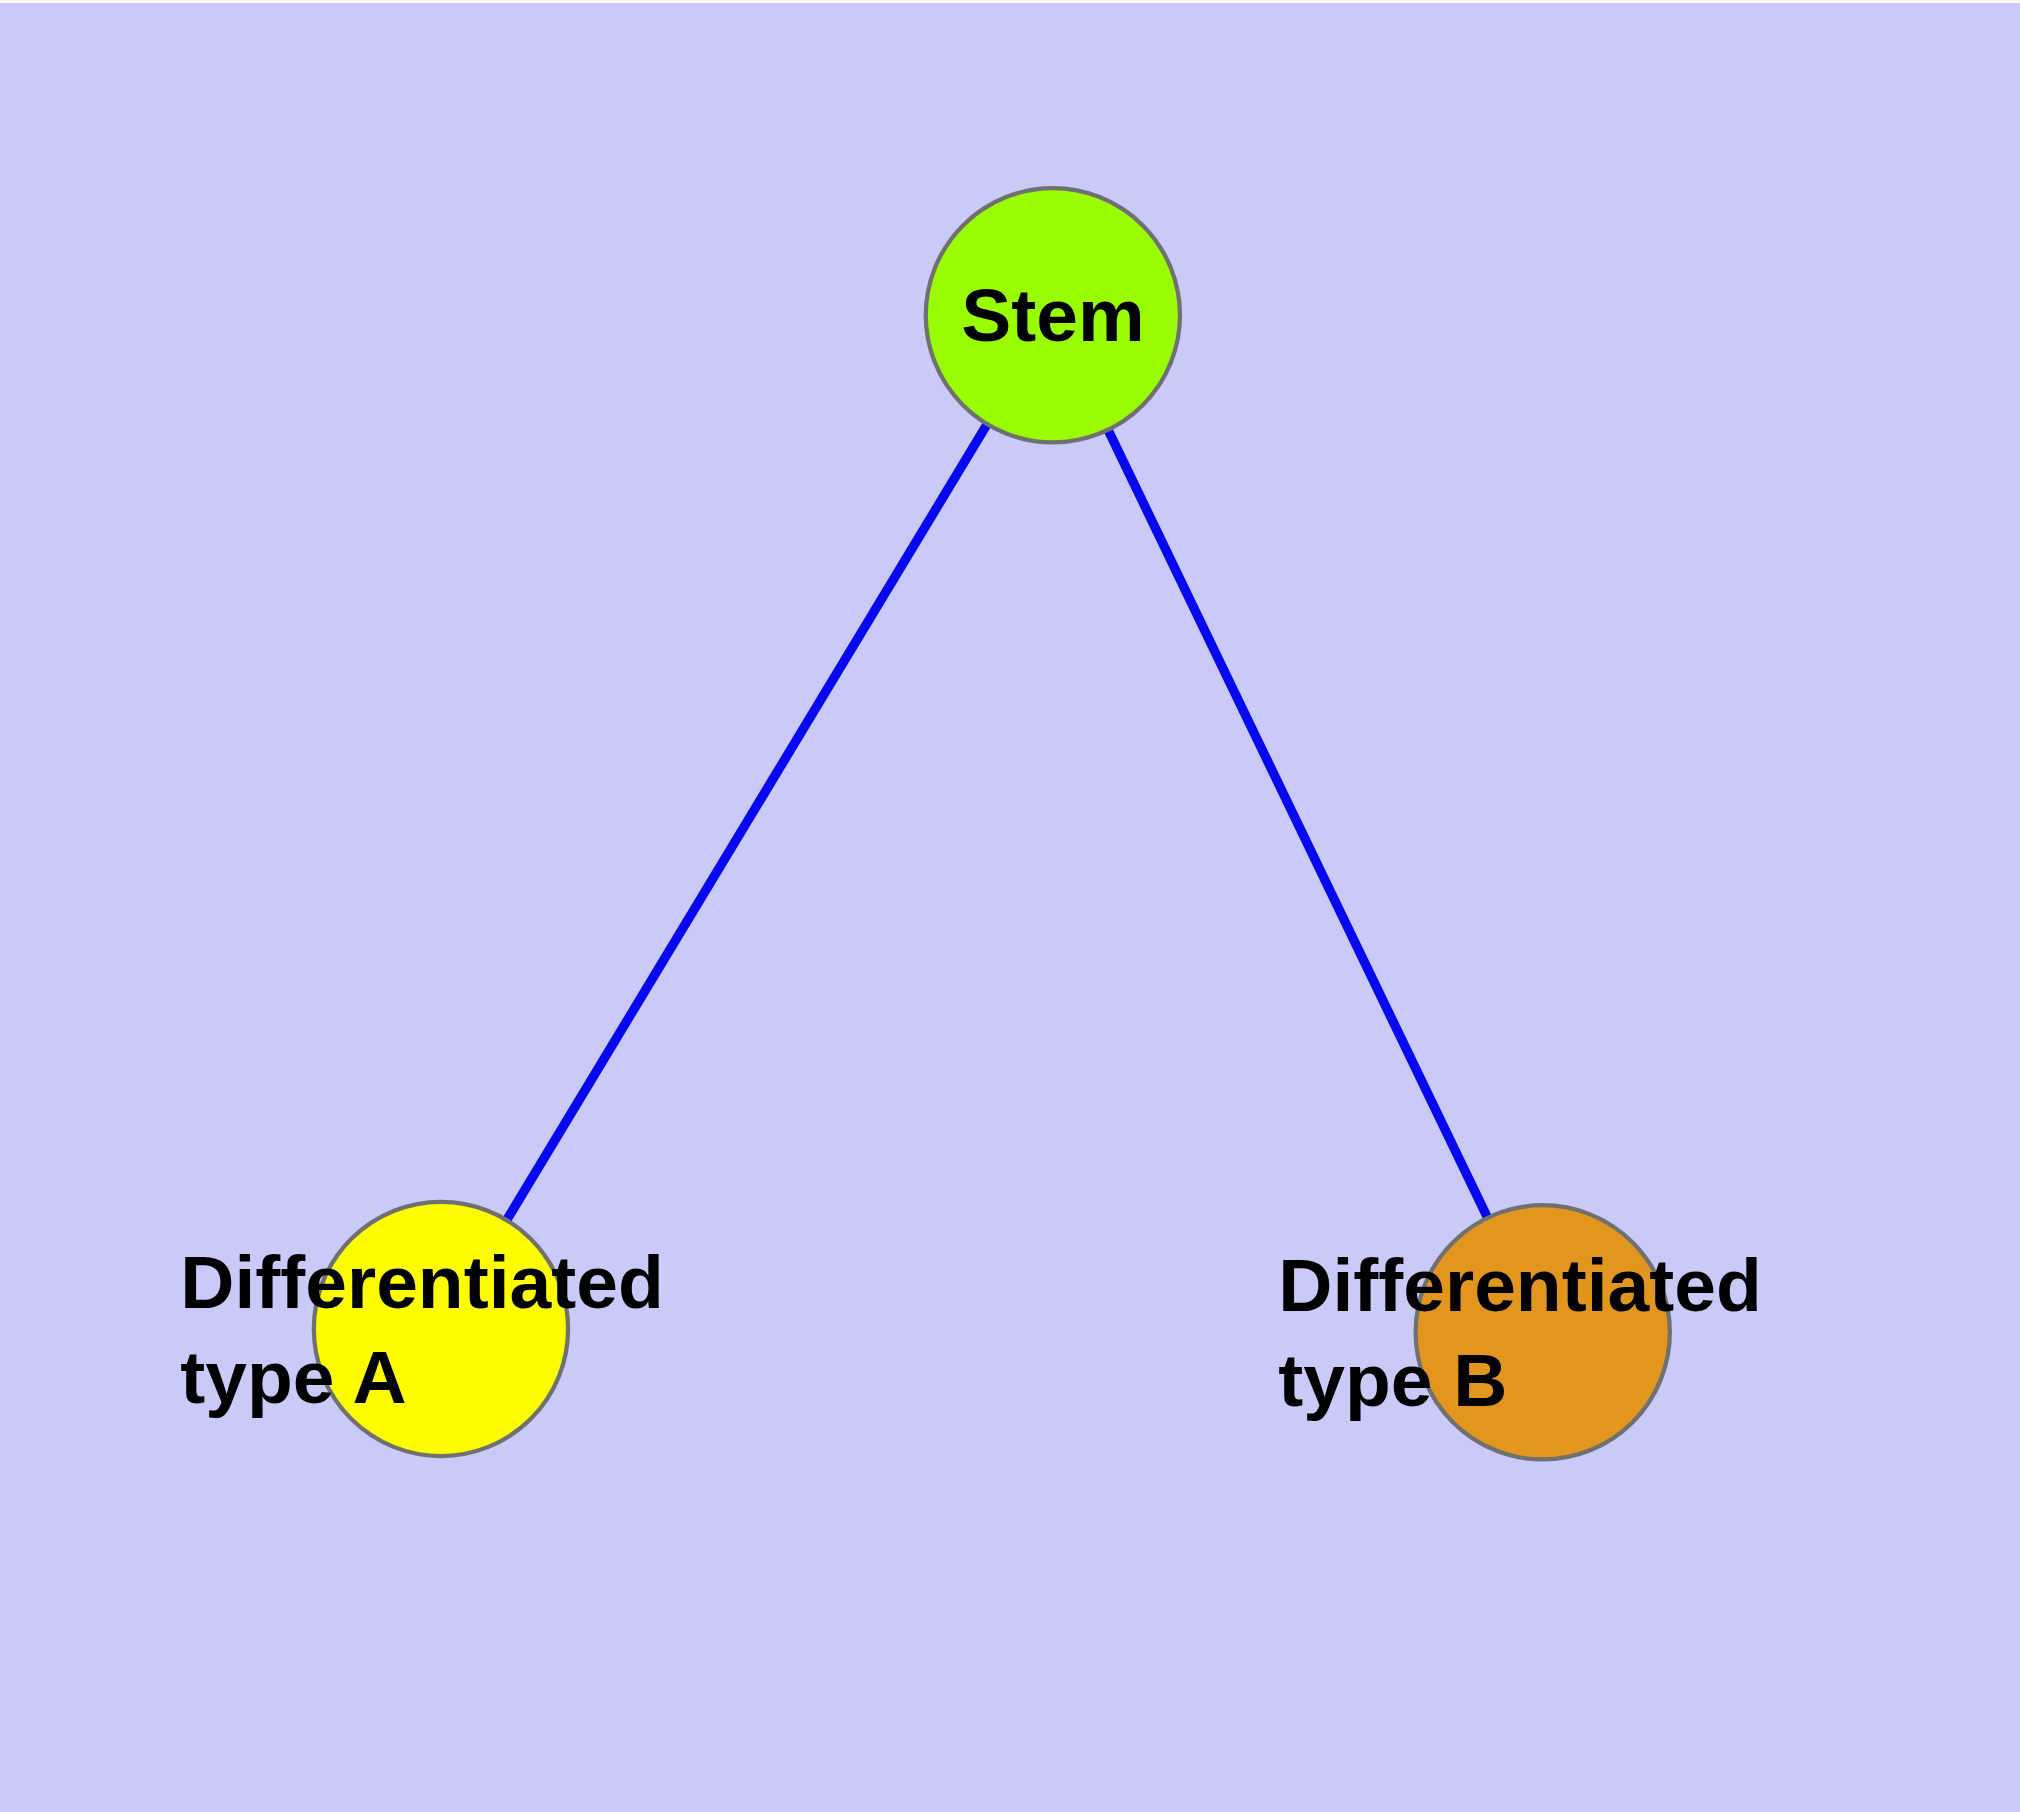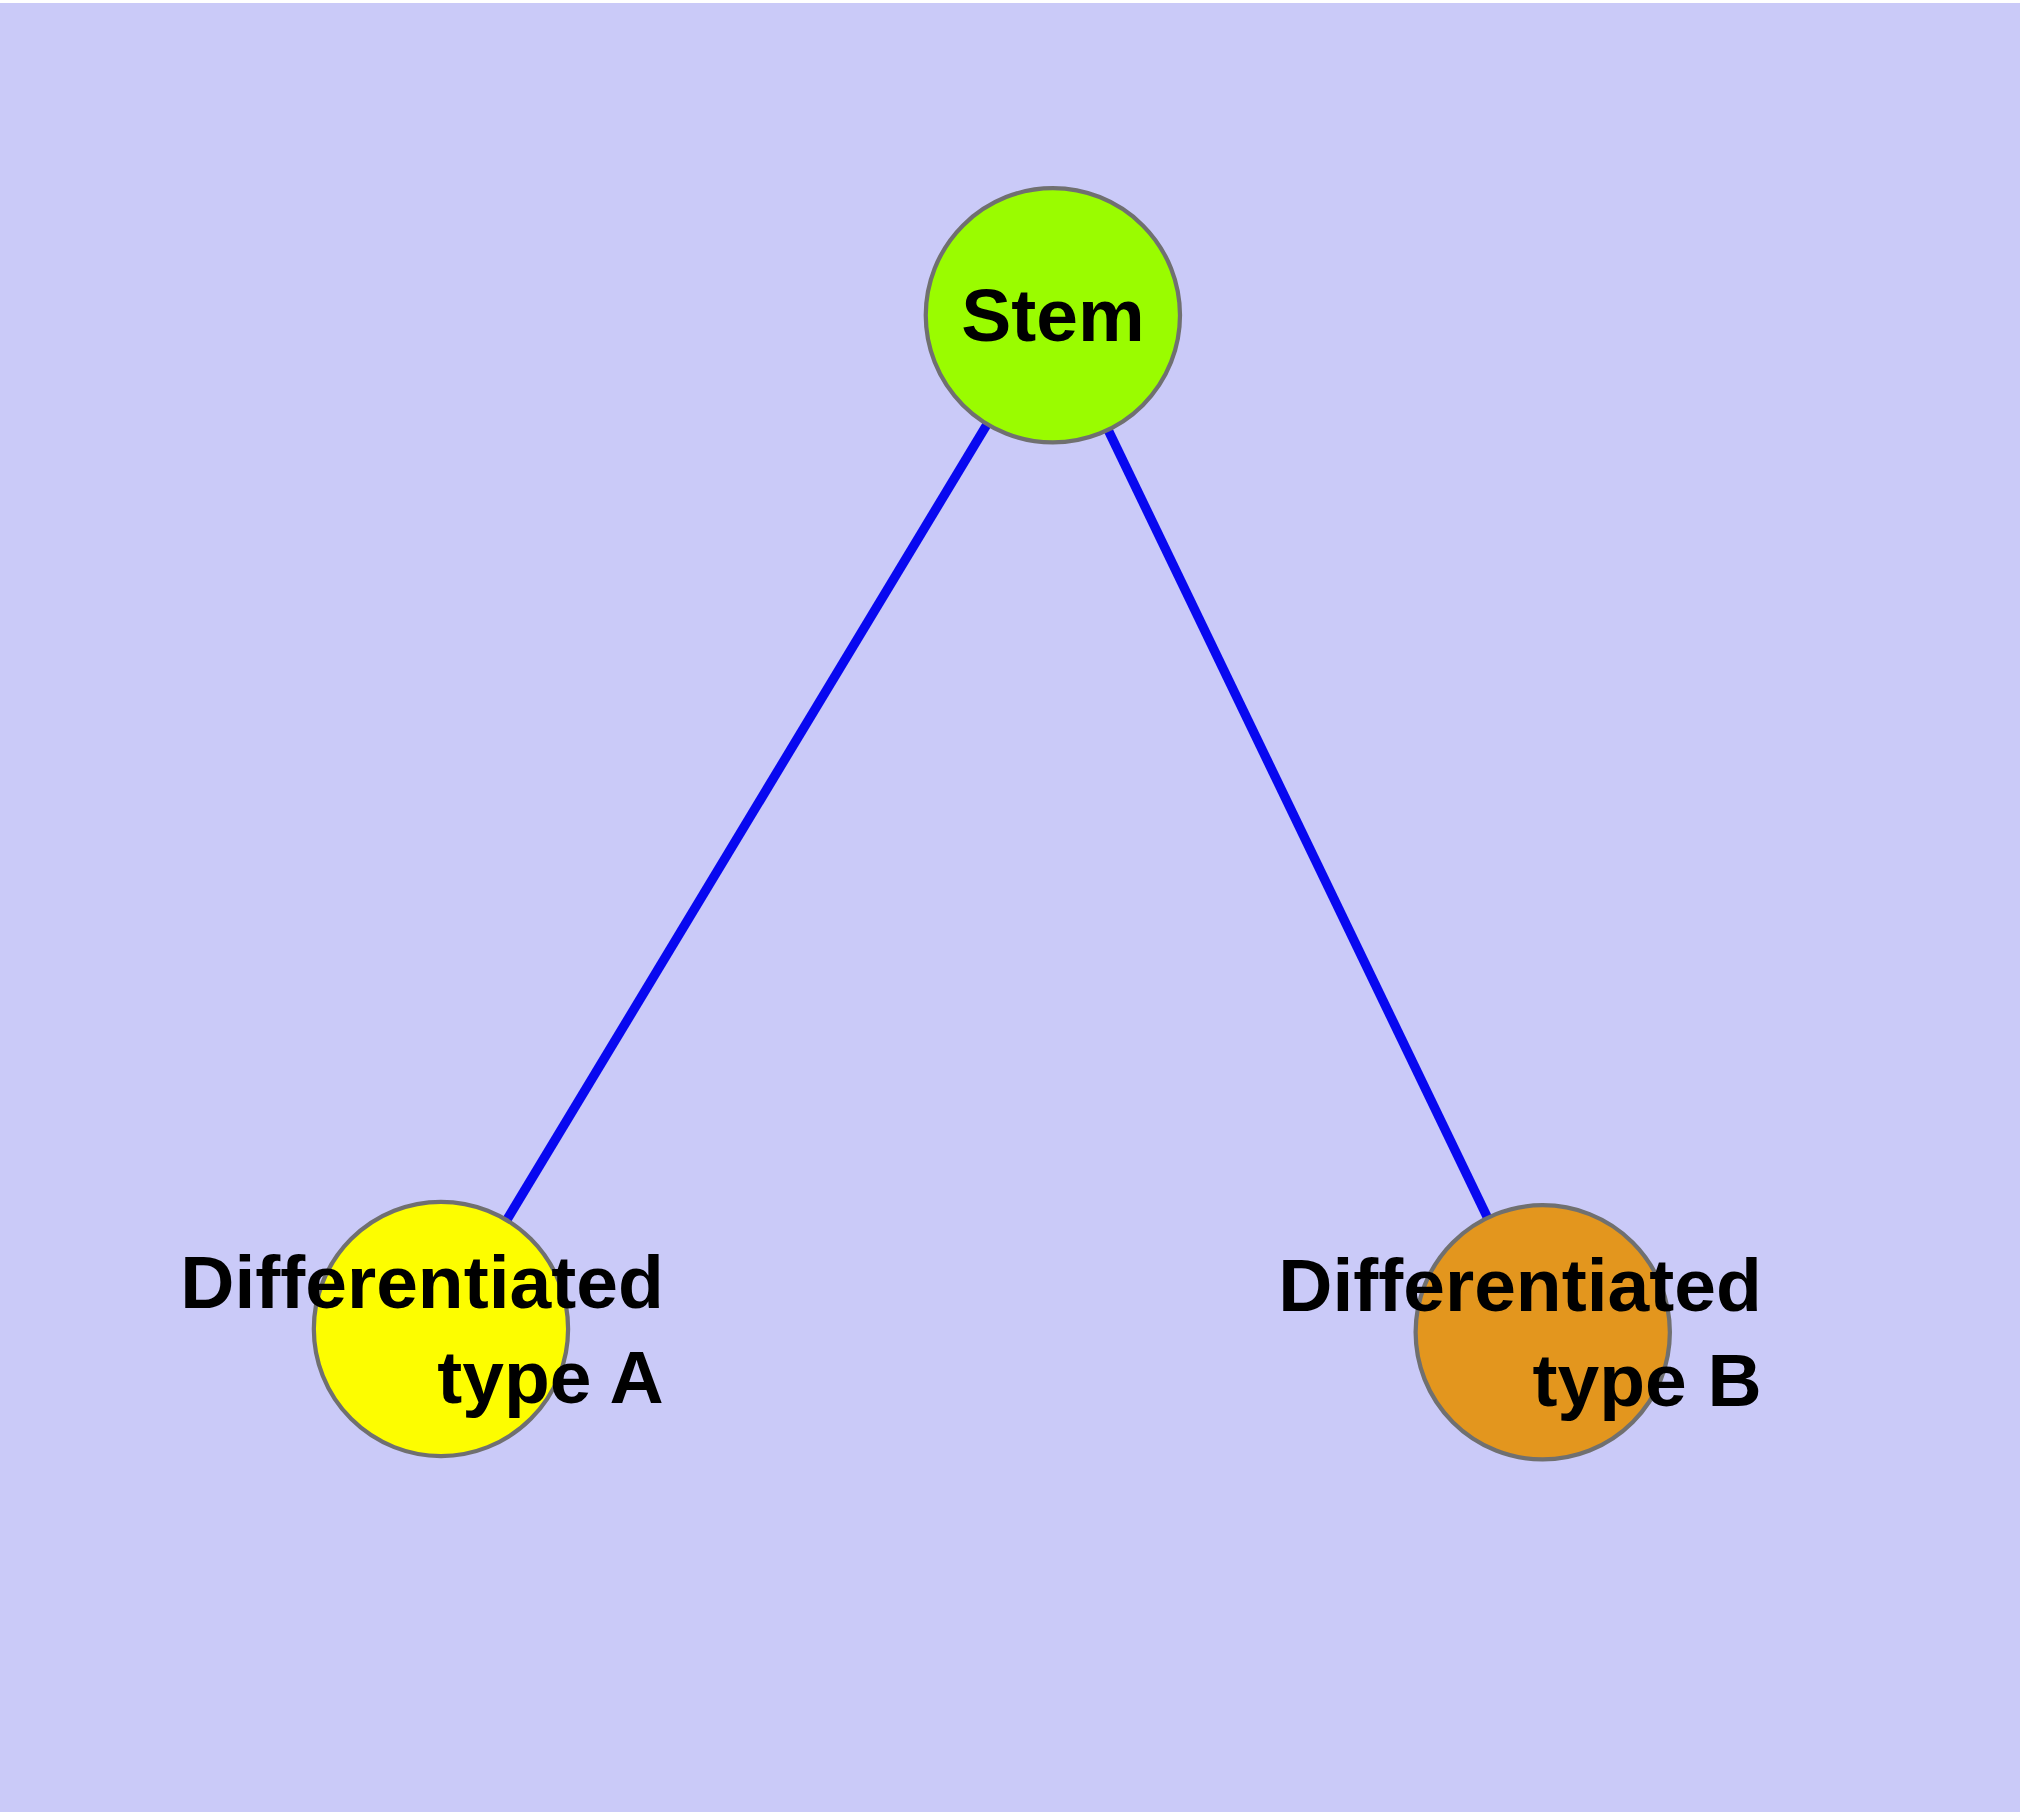--- a/index.html
+++ b/index.html
@@ -23,21 +23,21 @@
   .graph-svg {
     position: absolute;
     top: 0; left: 0;
     display: block;
   }
   .edge { stroke-width: 11; fill: none; }
   .node-circle { stroke-width: 5; }
   .node-label {
     position: absolute;
     transform: translate(-50%, -50%);
-    text-align: right;
+    text-align: left;
     font-weight: bold;
     font-size: 75px;
     line-height: 1.26;
     white-space: pre-line;
     color: #000;
   }
 </style>
 </head>
 <body>
 

